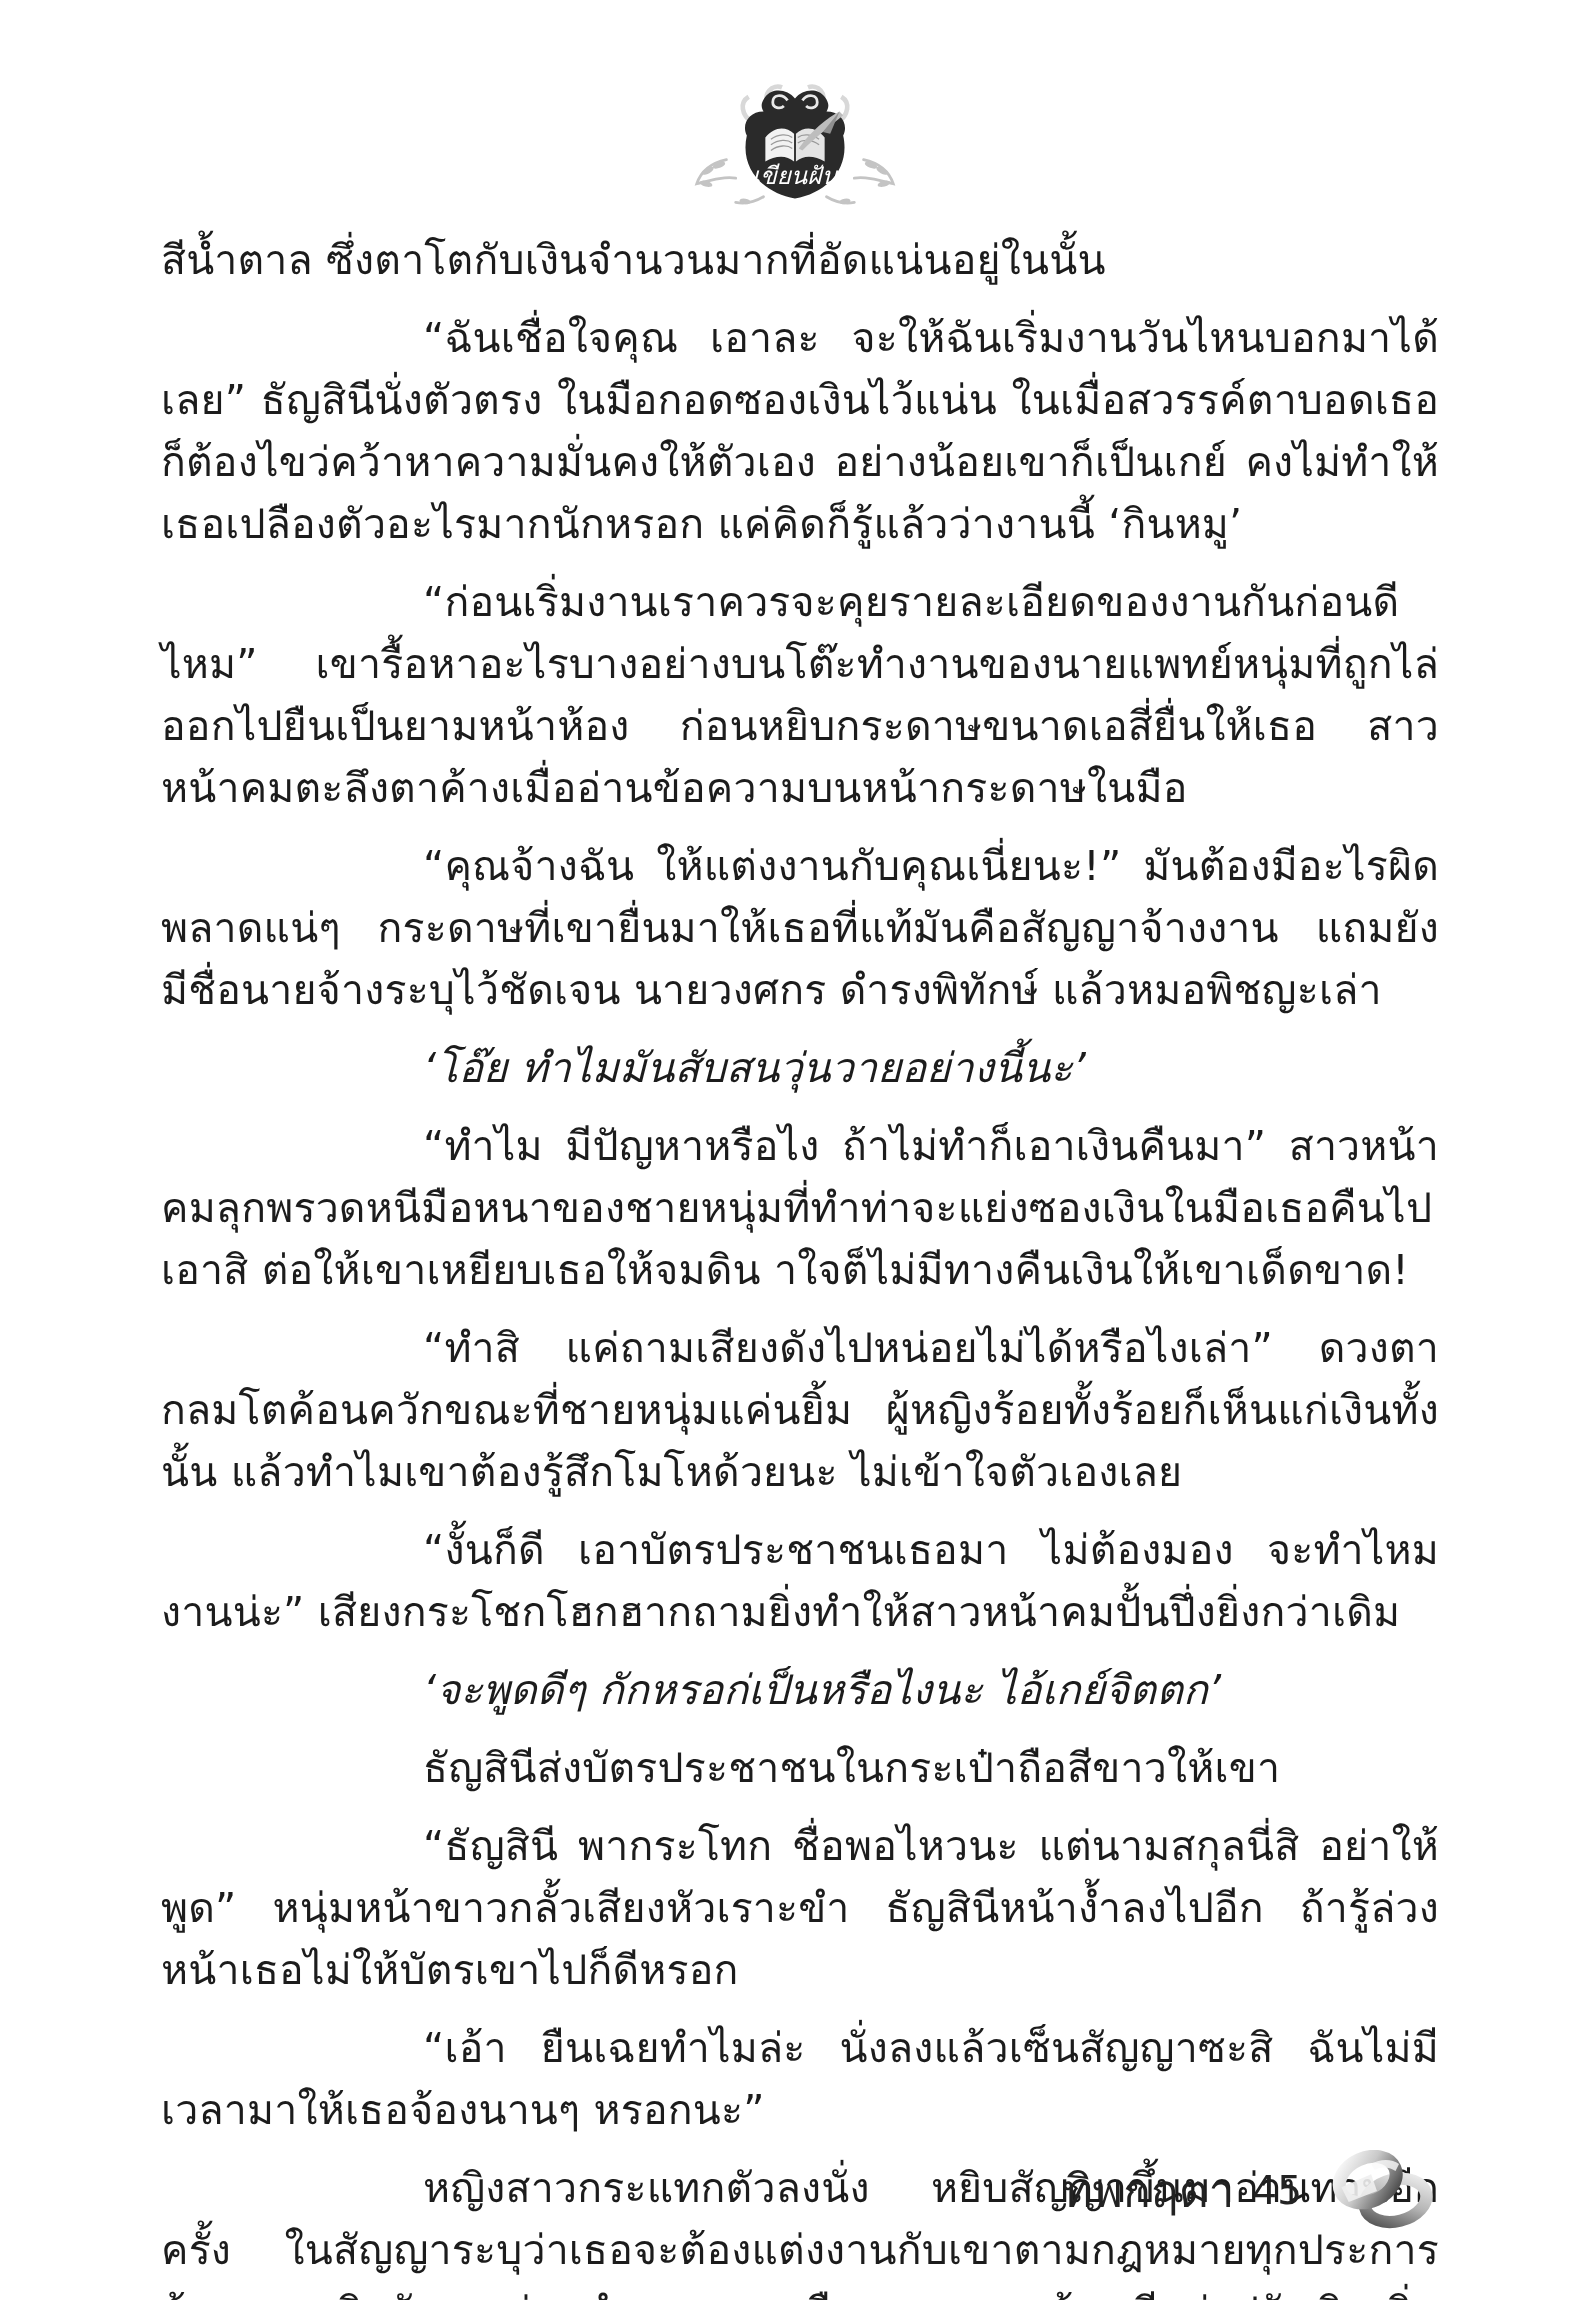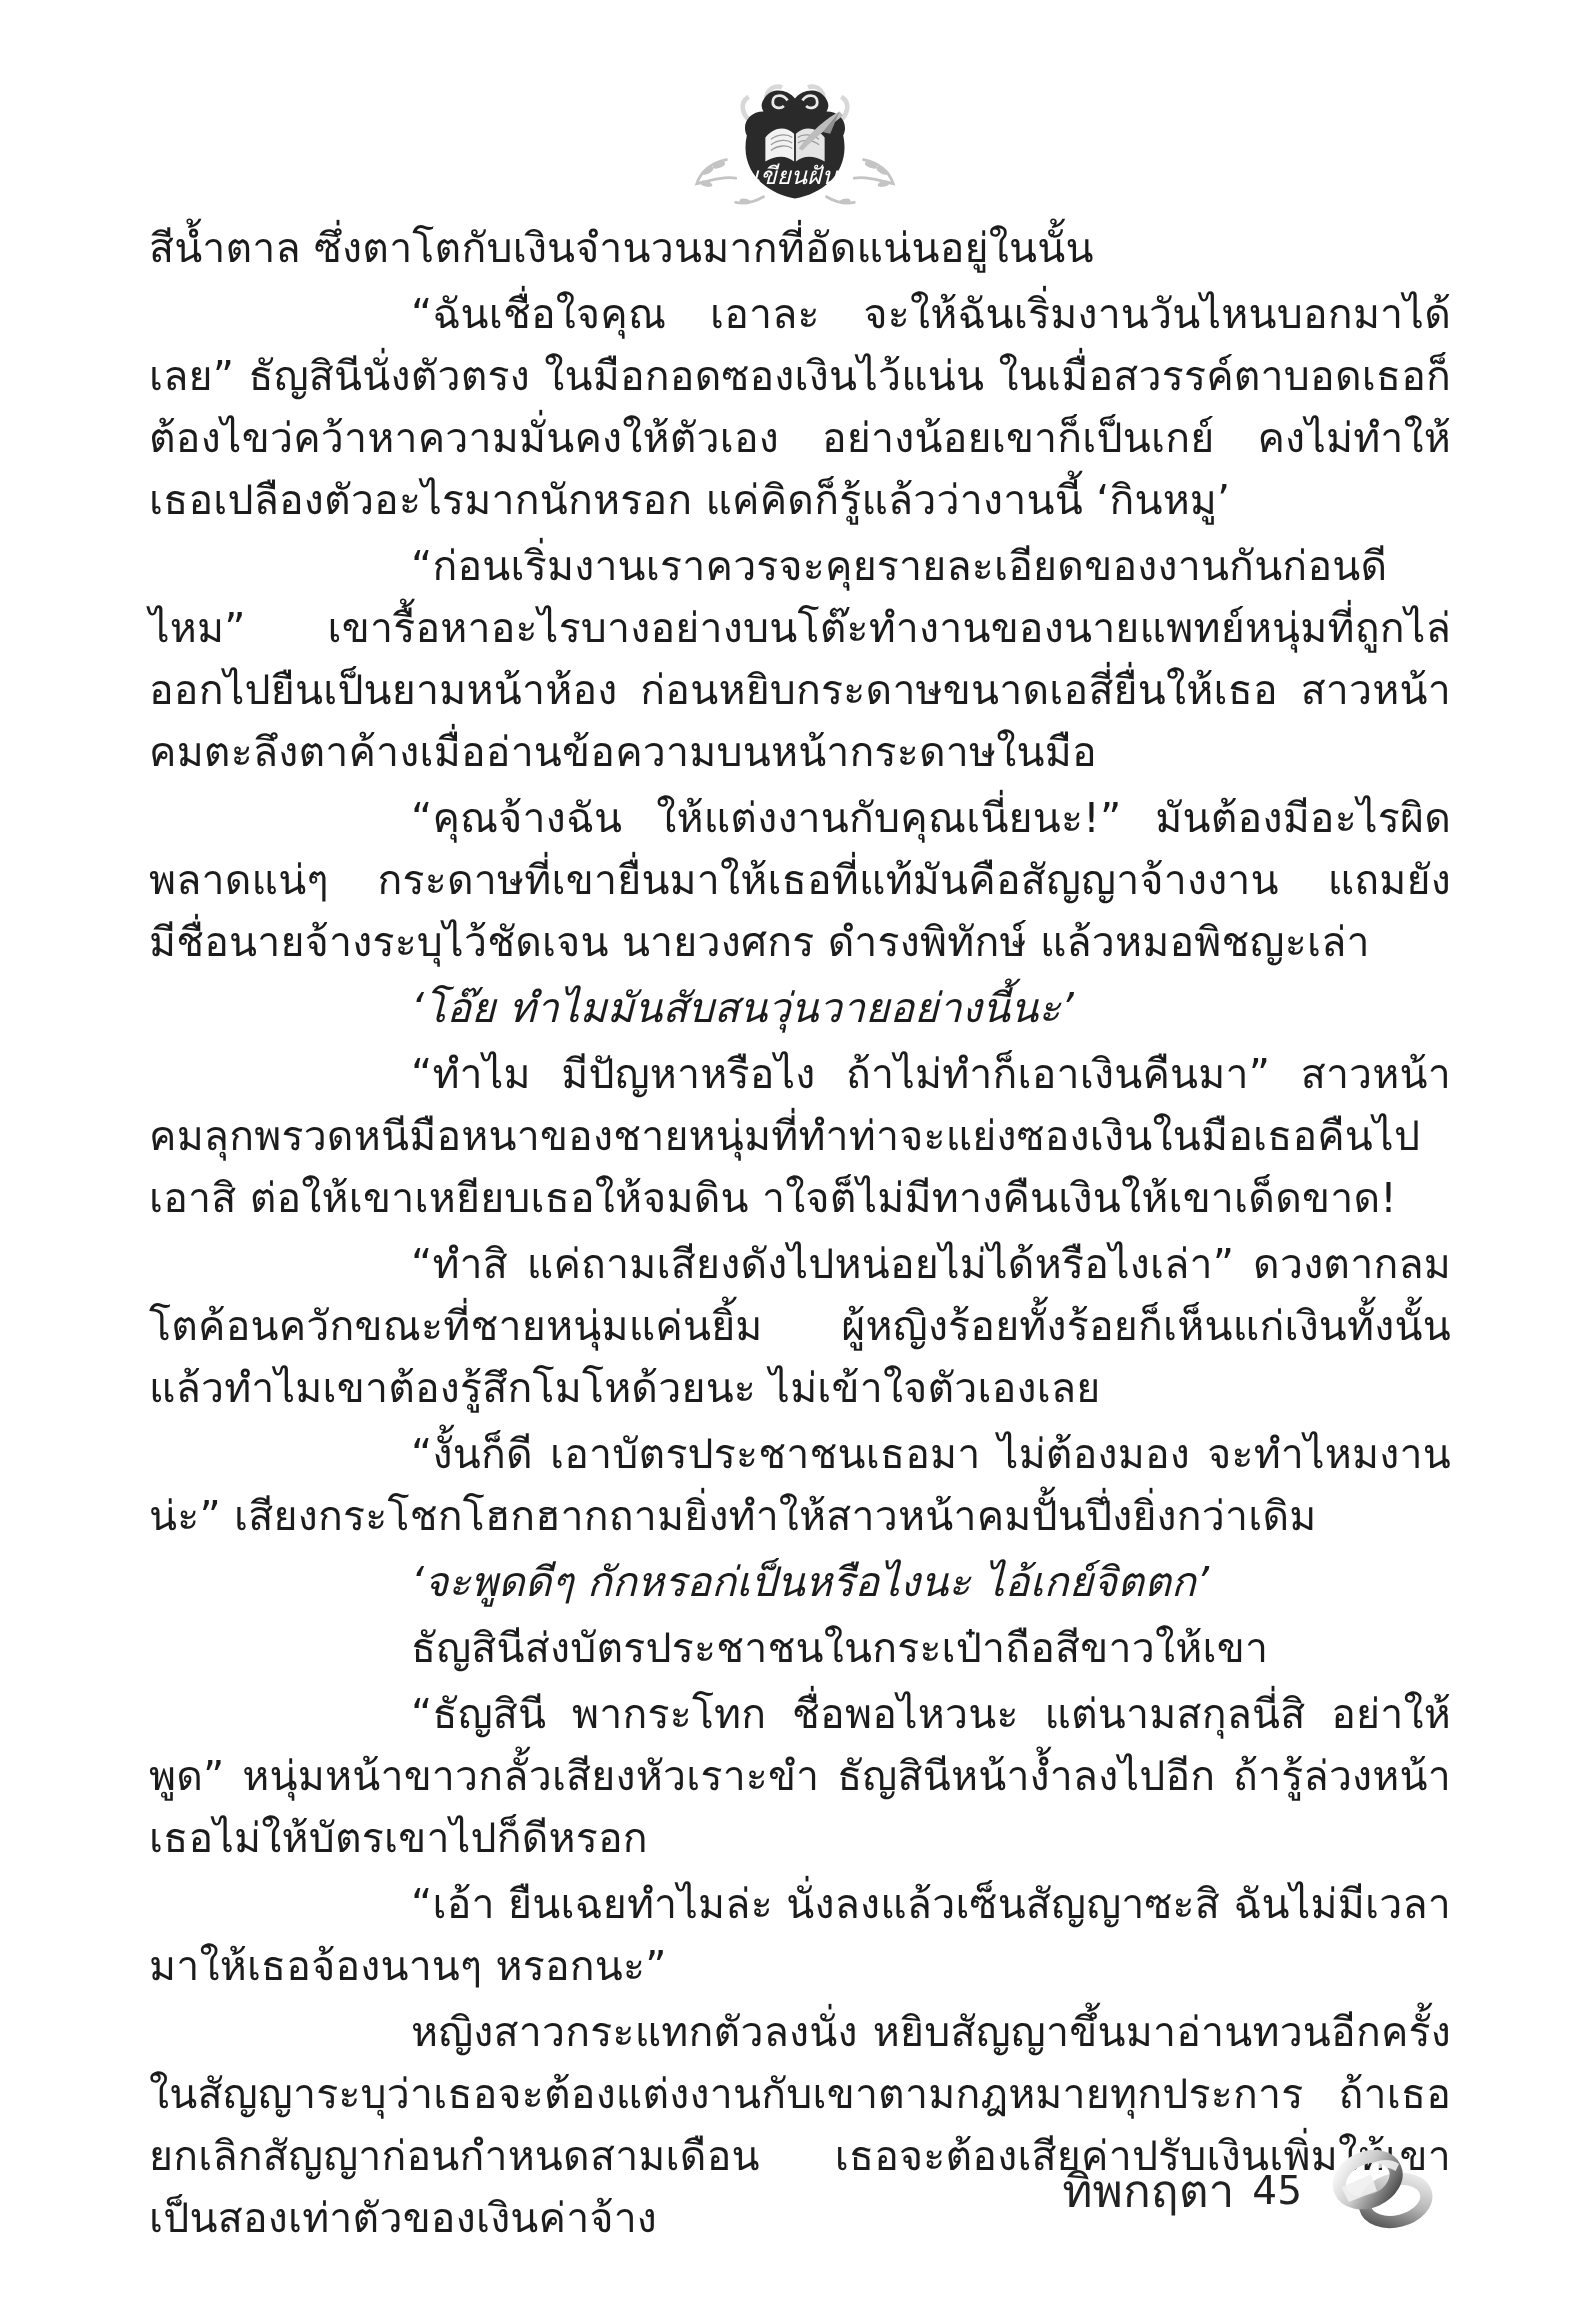--- a/index.html
+++ b/index.html
@@ -18,21 +18,21 @@
     width:223px;height:126px;
   }
   
   .content{
     position:absolute;
     left:145px;top:213px;width:1310px;
     font-size:41px;line-height:62px;
     text-align:justify;
     letter-spacing:0.2px;
   }
-  .content p{margin:4px;padding:0;}
+  .content p{margin:16px;padding:0;}
   .content p.indent{text-indent:262px;}
   .content p.italic{font-style:italic;}
   
   .footer{
     position:absolute;top:2150px;left:0;width:1589px;height:83px;
   }
   .footer-inner{
     position:absolute;right:150px;top:0;
     display:flex;align-items:center;
   }

